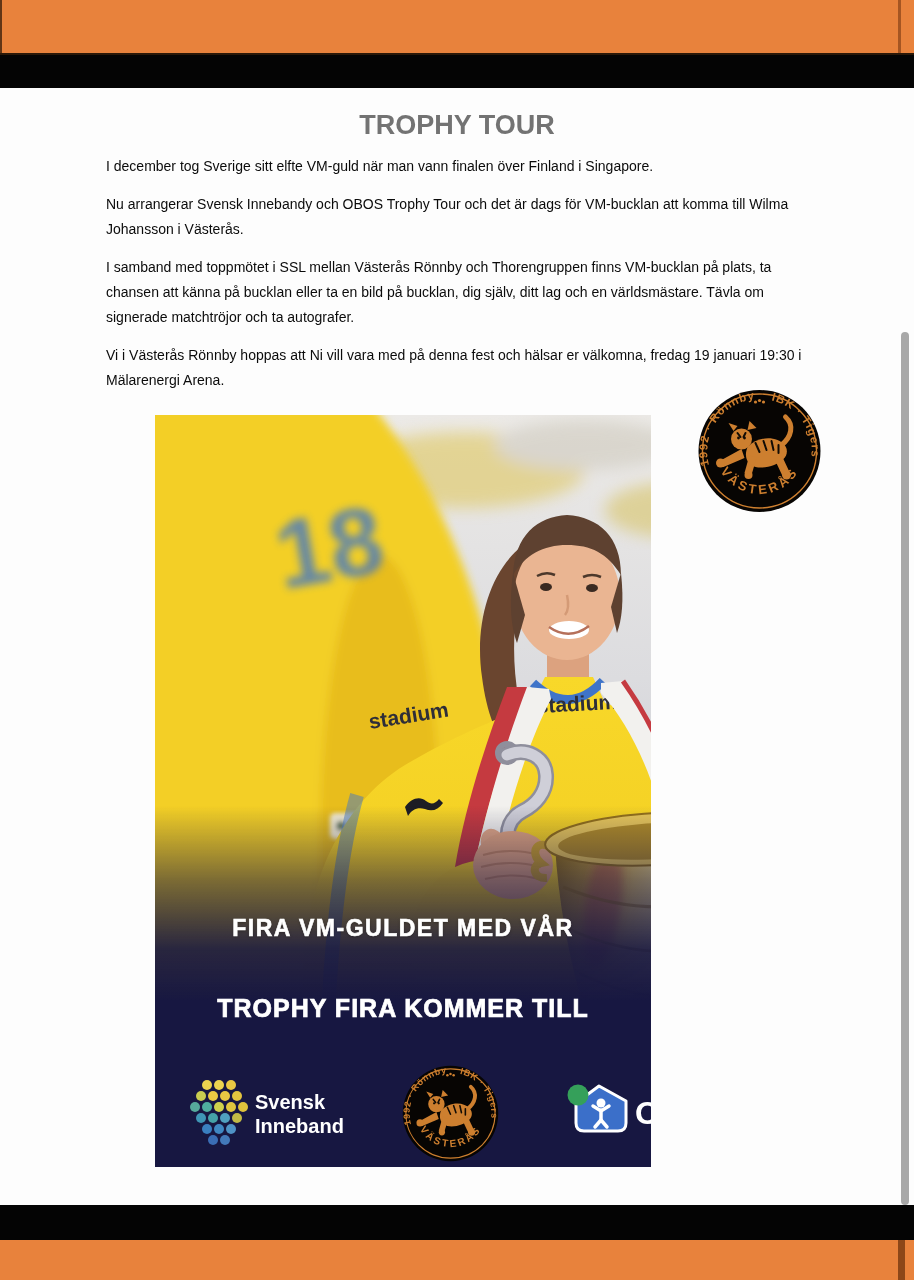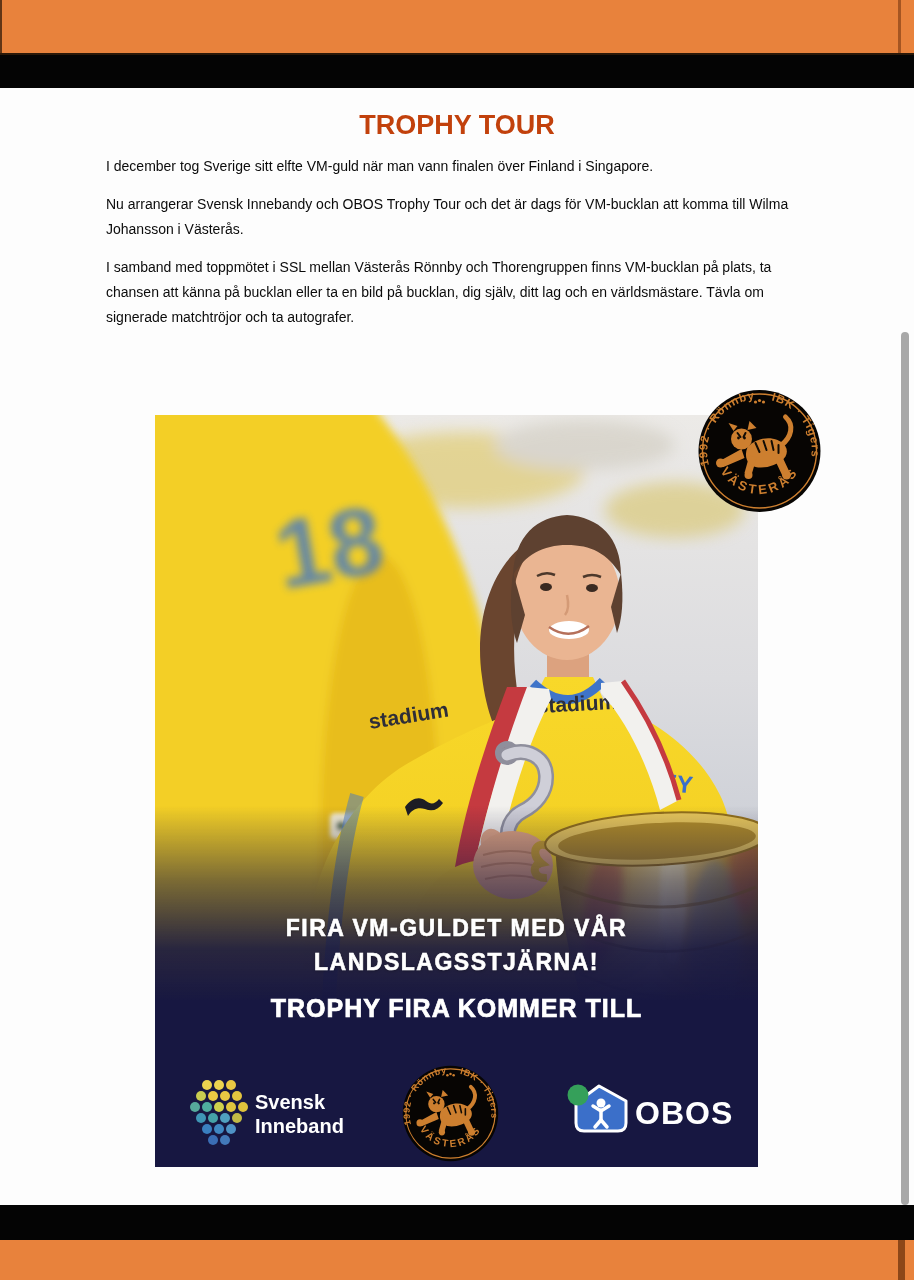--- a/index.html
+++ b/index.html
@@ -16,26 +16,26 @@
   .bar-black-bottom{top:1205px;height:35px;background:#040404;z-index:40;}
   .bar-orange-bottom{top:1240px;height:40px;background:#E8823C;z-index:40;}
   .bar-orange-bottom .edge-r{position:absolute;right:9px;top:0;width:7px;height:100%;background:rgba(110,50,12,.75);}
 
   
   .scroll-thumb{position:absolute;left:901px;top:332px;width:8px;height:873px;
                 background:#a8a8a8;border-radius:4px;z-index:5;}
 
   
   .content{position:absolute;top:88px;left:0;width:914px;color:#0b0b0b;}
-  .content h1{margin:22px 0 10px 0;text-align:center;font-size:27px;font-weight:bold;color:#c2410c;}
+  .content h1{margin:22px 0 10px 0;text-align:center;font-size:27px;font-weight:bold;color:#737373;}
   .content p{margin:13px 106px;font-size:14px;line-height:25px;}
   .content b{font-weight:normal;}
 
   
-  .poster{position:absolute;left:155px;top:415px;width:603px;height:752px;
+  .poster{position:absolute;left:155px;top:415px;width:496px;height:752px;
           overflow:hidden;background:#171741;z-index:10;}
   .poster .photo{position:absolute;left:0;top:0;}
   .poster .shade{position:absolute;inset:0;
       background:linear-gradient(180deg,
         rgba(23,23,65,0) 0%, rgba(23,23,65,0) 52%,
         rgba(23,23,65,.55) 62%, rgba(23,23,65,.92) 71%,
         #171741 78%, #171741 100%);}
   .poster .headline{position:absolute;top:496px;left:0;width:100%;text-align:center;
       color:#ffffff;font-weight:800;font-size:23px;line-height:34px;letter-spacing:1.5px;
       -webkit-text-stroke:.6px #fff;text-shadow:0 1px 3px rgba(0,0,0,.35);white-space:nowrap;}
@@ -59,20 +59,21 @@
     <span class="edge-l"></span>
     <span class="edge-r"></span>
   </div>
   <div class="bar bar-black-top"></div>
 
   <div class="content">
     <h1>TROPHY TOUR</h1>
     <p><span>I december tog Sverige sitt elfte VM-guld när man vann finalen över Finland i Singapore.</span></p>
     <p><span>Nu arrangerar Svensk Innebandy och OBOS Trophy Tour och det är dags för VM-bucklan att komma till </span><b>Wilma Johansson i Västerås</b><span>.</span></p>
     <p><span>I samband med toppmötet i SSL mellan Västerås Rönnby och Thorengruppen finns VM-bucklan på plats, ta chansen att känna på bucklan eller ta en bild på bucklan, dig själv, ditt lag och en världsmästare. Tävla om signerade matchtröjor och ta autografer.</span></p>
+    <p><span>Vi i Västerås Rönnby hoppas att Ni vill vara med på denna fest och hälsar er välkomna, </span><b>fredag 19 januari 19:30 i Mälarenergi Arena</b><span>.</span></p>
   </div>
 
   <svg width="0" height="0" style="position:absolute" aria-hidden="true">
     <defs>
       <symbol id="badge-sym" viewBox="0 0 124 124">
         <circle cx="62" cy="62" r="61" fill="#070503"></circle>
         <circle cx="62" cy="62" r="57" fill="none" stroke="#cd7f2f" stroke-width="1.4"></circle>
         <path id="badge-arc-l" d="M 13,80 A 52,52 0 0 1 62,10" fill="none"></path>
         <path id="badge-arc-r" d="M 62,10 A 52,52 0 0 1 111,80" fill="none"></path>
         <path id="badge-arc-b" d="M 24,84 A 45,45 0 0 0 100,84" fill="none"></path>
@@ -234,21 +235,20 @@
         </g>
         <ellipse cx="502" cy="424" rx="112" ry="26" fill="#e8c75a" stroke="#93701a" stroke-width="2" transform="rotate(-3 502 424)"></ellipse>
         <ellipse cx="502" cy="426" rx="99" ry="18" fill="#a8821f" opacity="0.85" transform="rotate(-3 502 426)"></ellipse>
       </g>
     </svg>
 
     <div class="shade"></div>
 
     <div class="headline">
       <div>FIRA VM-GULDET MED VÅR</div>
-      <div>LANDSLAGSSTJÄRNA!</div>
     </div>
     <div class="subheadline">
       <div>TROPHY FIRA KOMMER TILL</div>
     </div>
 
     <svg class="logo logo-svensk" width="170" height="95" viewBox="0 0 170 95">
       <g>
         <circle cx="34" cy="18" r="5" fill="#ecd44f"></circle>
           <circle cx="46" cy="18" r="5" fill="#ecd44f"></circle>
           <circle cx="58" cy="18" r="5" fill="#e9c943"></circle>

